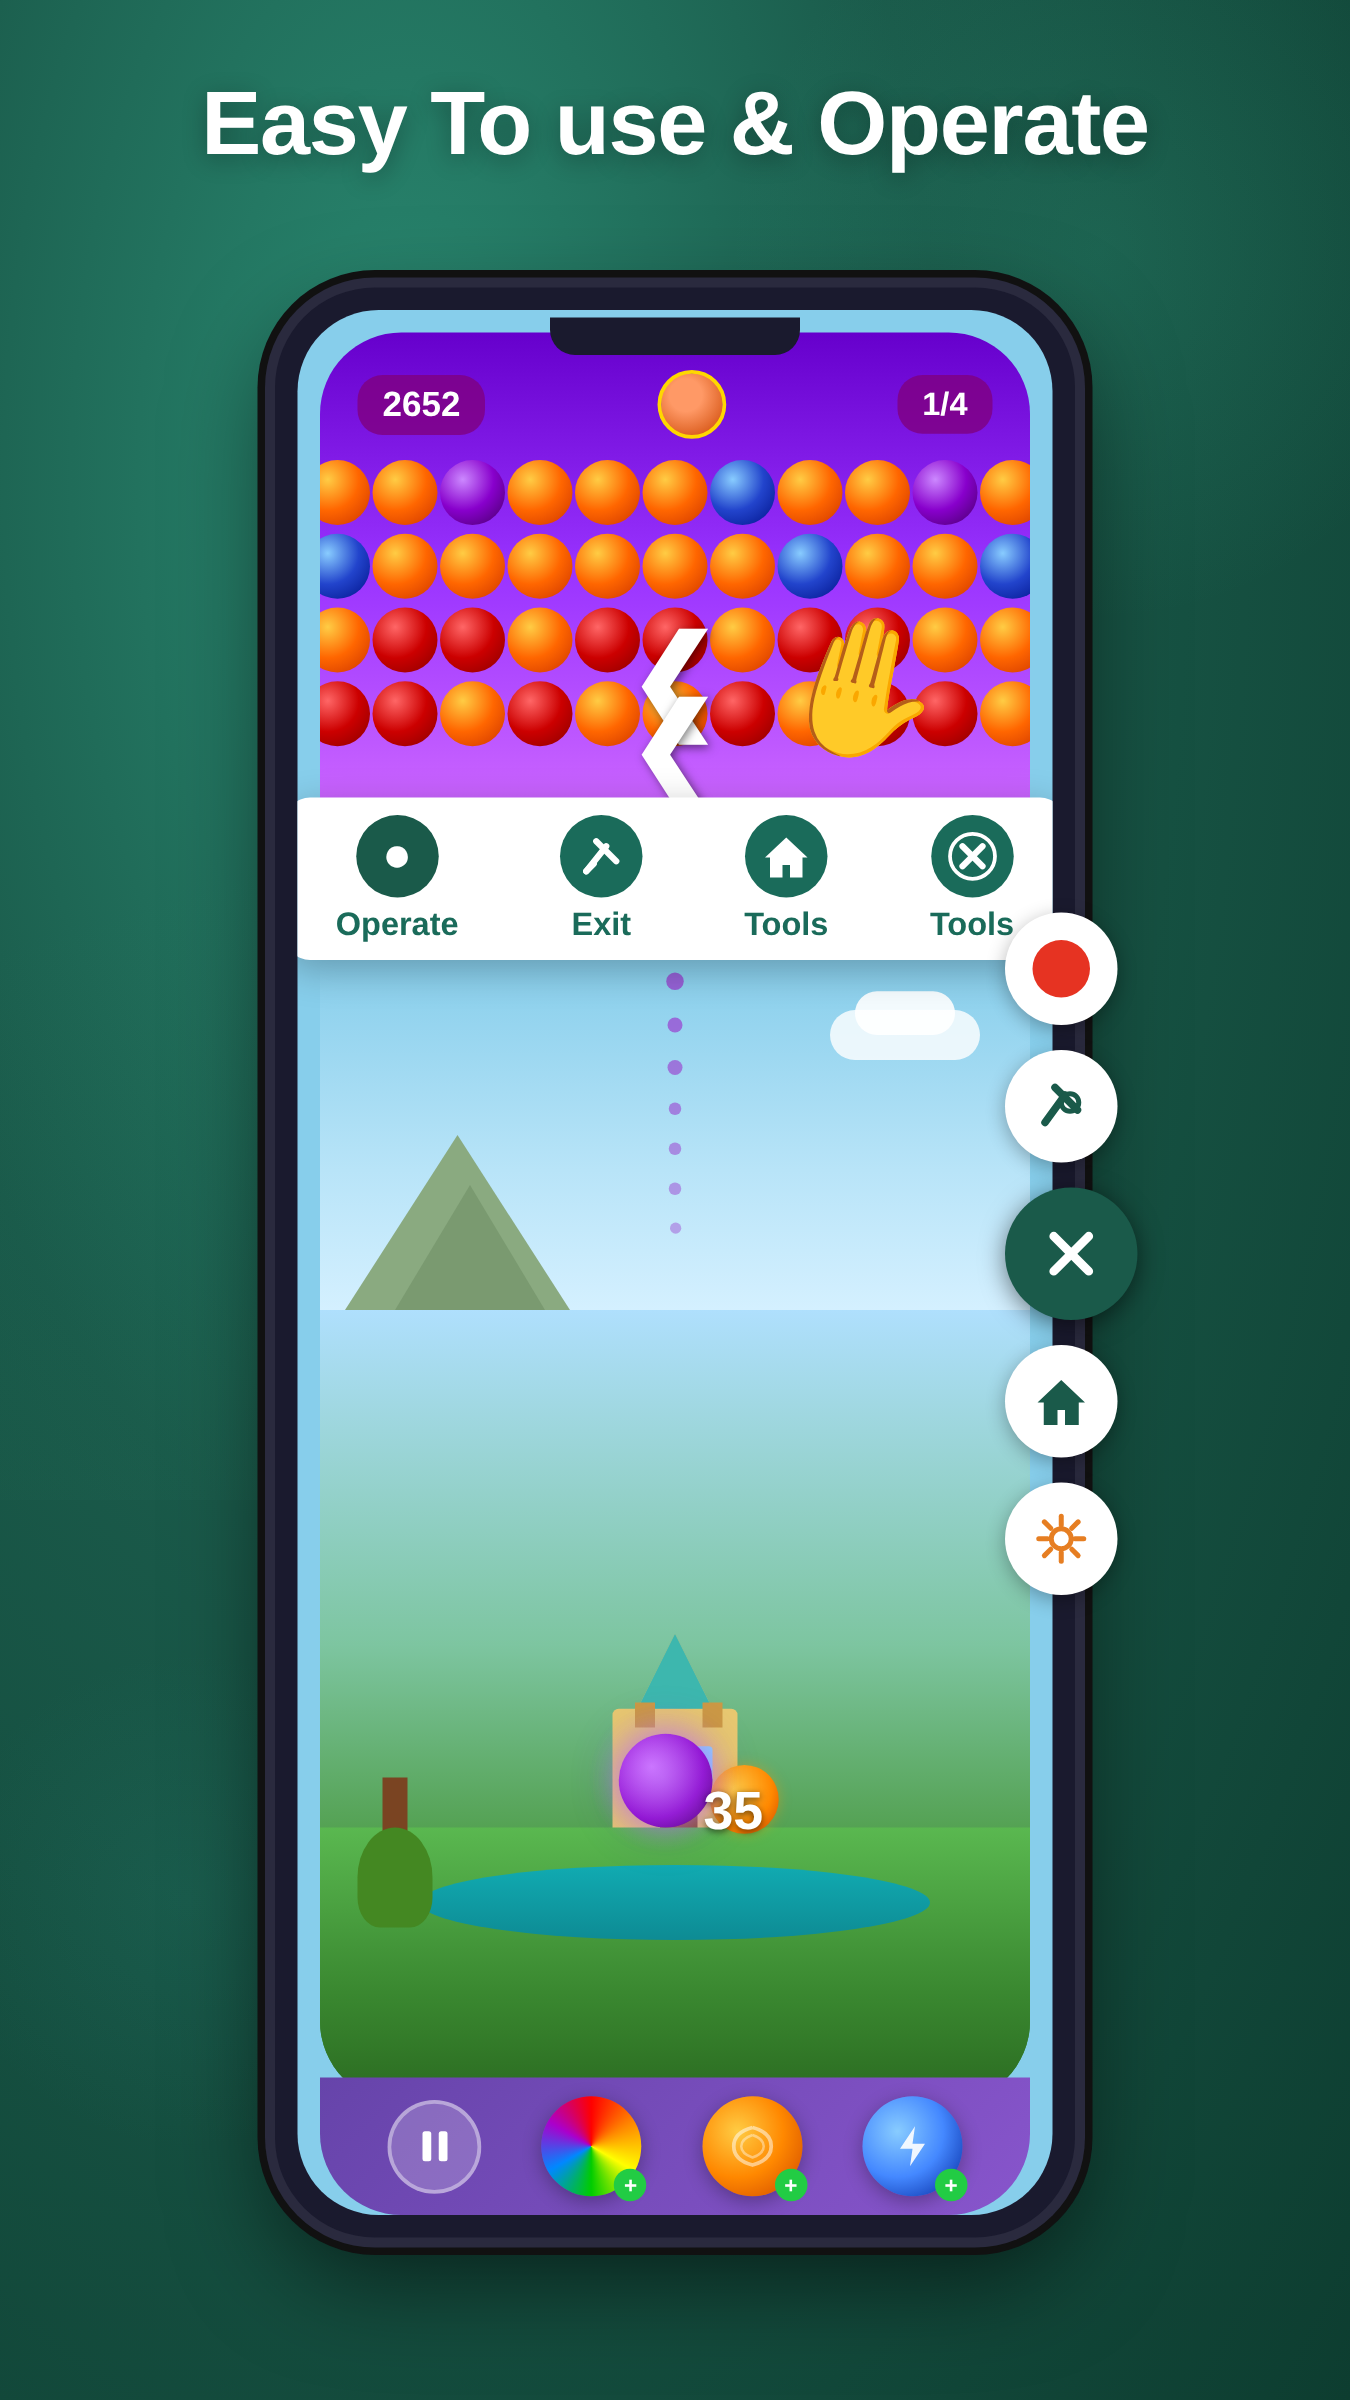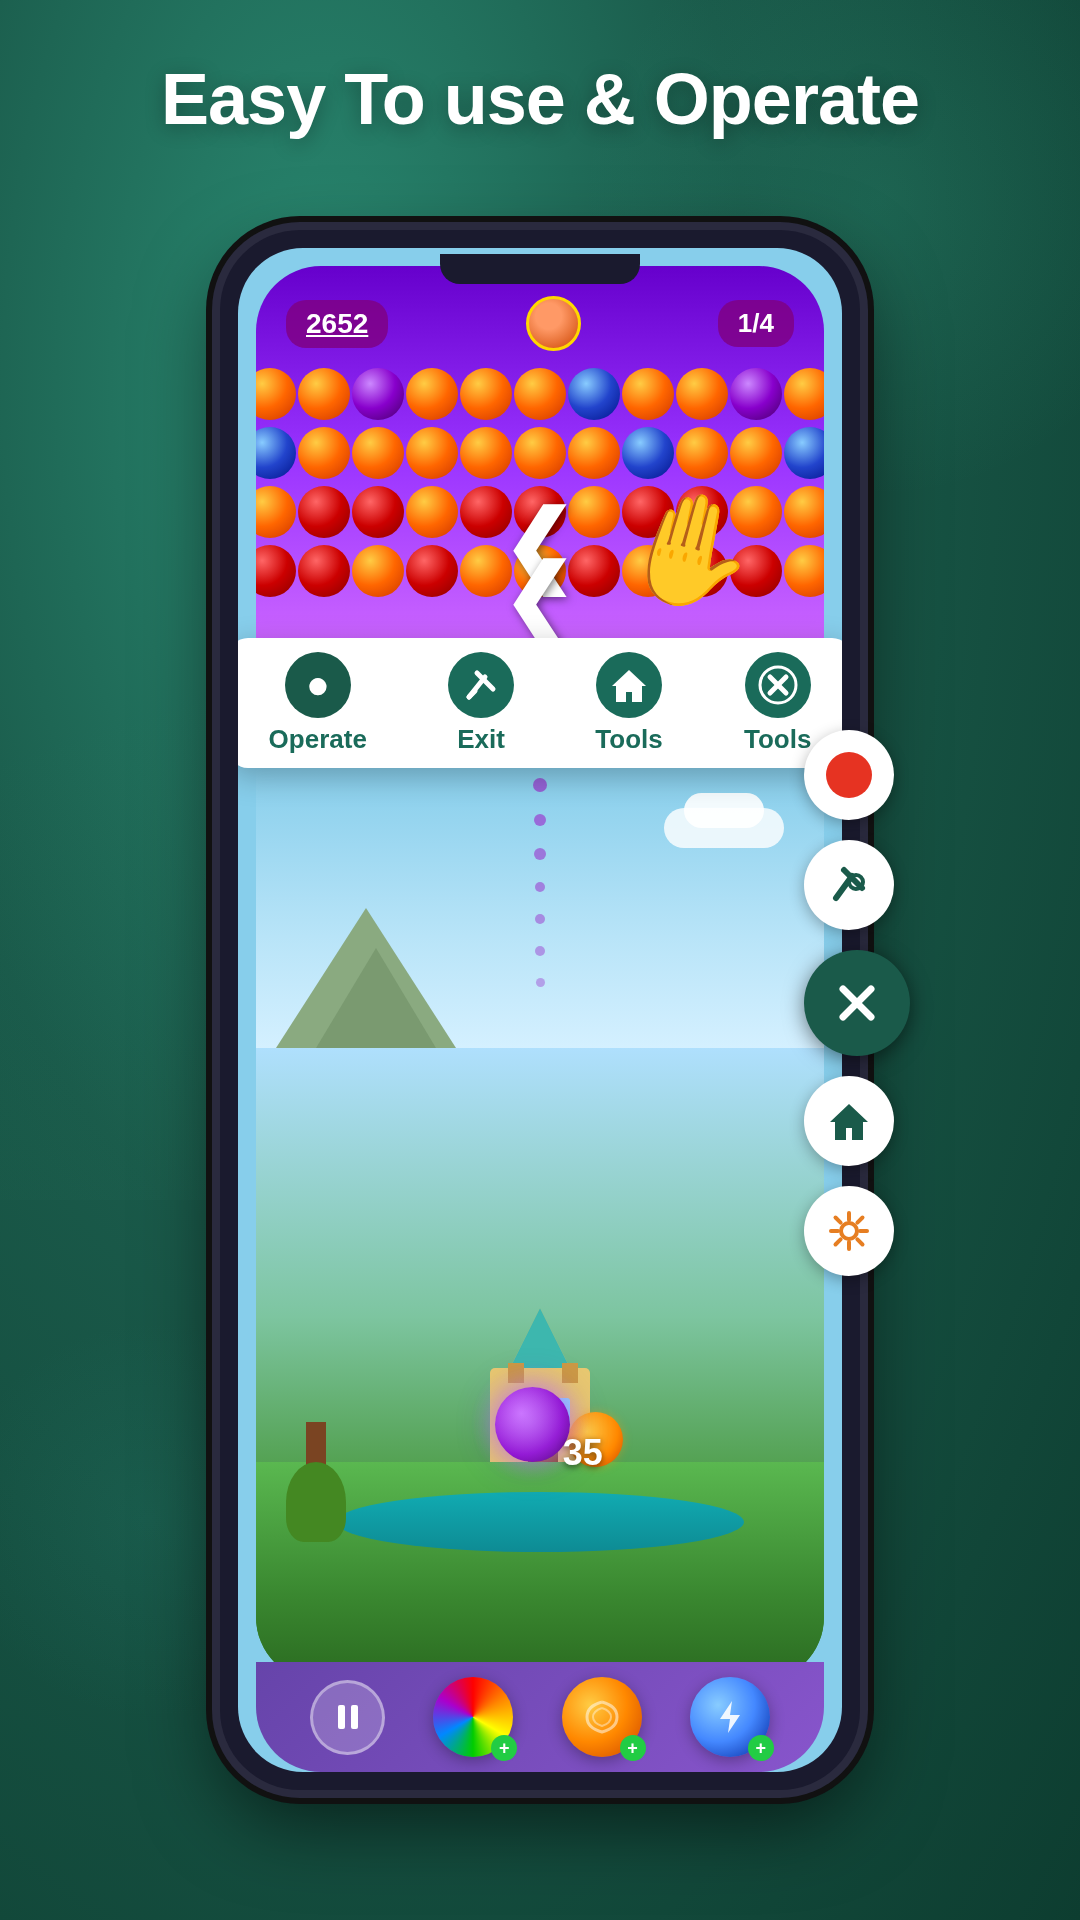--- a/index.html
+++ b/index.html
@@ -100,21 +100,20 @@
       z-index: 100;
     }
 
     .score-badge {
       background: rgba(128,0,128,0.8);
       color: white;
       padding: 8px 20px;
       border-radius: 20px;
       font-size: 28px;
       font-weight: bold;
-      text-decoration: underline;
     }
 
     .level-badge {
       background: rgba(128,0,128,0.8);
       color: white;
       padding: 8px 20px;
       border-radius: 20px;
       font-size: 26px;
       font-weight: bold;
       display: flex;
@@ -491,21 +490,21 @@
             <div style="width:20px;height:60px;background:#7a4422;margin:0 auto;"></div>
             <div style="width:60px;height:80px;background:#448822;border-radius:50% 50% 30% 30%;margin-top:-20px;"></div>
           </div>
         </div>
 
         <div style="position:absolute;bottom:220px;left:42%;z-index:55;">
           <div style="position:absolute;top:-25px;left:-25px;width:120px;height:120px;border-radius:50%;background:radial-gradient(circle,rgba(200,150,255,0.4) 0%,transparent 70%);"></div>
           <div style="width:75px;height:75px;border-radius:50%;background:radial-gradient(circle at 35% 35%,#cc66ff 0%,#8800cc 60%,#440066 100%);box-shadow:0 0 20px rgba(200,100,255,0.5),0 0 40px rgba(100,0,200,0.3);"></div>
         </div>
 
-        <div style="position:absolute;bottom:208px;left:54%;font-size:36px;font-weight:bold;color:white;text-shadow:0 2px 6px rgba(0,0,0,0.6);z-index:55;">35</div>
+        <div style="position:absolute;bottom:208px;left:54%;font-size:43px;font-weight:bold;color:white;text-shadow:0 2px 6px rgba(0,0,0,0.6);z-index:55;">35</div>
 
         <div style="position:absolute;bottom:215px;left:55%;z-index:54;">
           <div style="width:55px;height:55px;border-radius:50%;background:radial-gradient(circle at 35% 35%,#ffcc44 0%,#ff8800 60%,#cc4400 100%);box-shadow:0 0 10px rgba(255,150,0,0.4);"></div>
         </div>
 
       </div>
 
       <div class="bottom-bar">
 
         <div class="bottom-btn pause">

